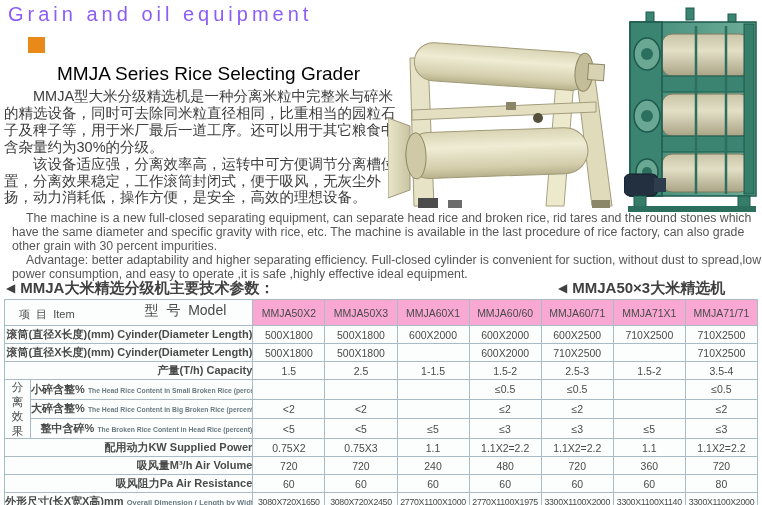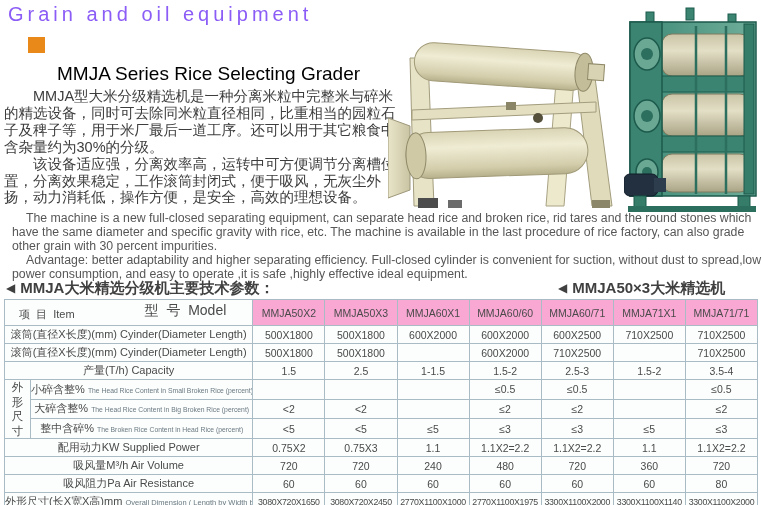--- a/index.html
+++ b/index.html
@@ -34,21 +34,21 @@
   table.specs {
     position:absolute; left:4px; top:299px; width:754px;
     border-collapse:collapse; table-layout:fixed;
   }
   table.specs td, table.specs th {
     border:1px solid #a9bcc6; color:#4a4a4a; background:#fcfdfd;
     overflow:hidden; white-space:nowrap; padding:0;
   }
   table.specs th { font-size:10.5px; font-weight:normal; height:25px; background:#f9a8d4; }
   td.val { font-size:10.5px; text-align:center; height:17px; }
-  td.lbl { text-align:center; padding-left:5px; font-size:11px; }
+  td.lbl { text-align:right; padding-left:5px; font-size:11px;font-weight:bold; }
   td.lbl .en { font-size:11px; }
   tr.small-en td.lbl .en { font-size:6.8px; color:#6a7a82; }
   tr.dims td.lbl .en { font-size:7.5px; color:#6a7a82; }
   tr.dims td.val { font-size:8.8px; letter-spacing:-0.3px; }
   td.corner { position:relative; background:#f3f6f7;
     background-image:linear-gradient(to bottom right,
       transparent calc(50% - 0.7px), #a9bcc6 calc(50% - 0.7px),
       #a9bcc6 calc(50% + 0.7px), transparent calc(50% + 0.7px));
   }
   .corner-model { position:absolute; top:2px; right:26px; font-size:14px; white-space:pre; }
@@ -226,21 +226,21 @@
       <td class="lbl" colspan="2"><span class="cn">产量(T/h)</span> <span class="en">Capacity</span></td>
       <td class="val">1.5</td>
       <td class="val">2.5</td>
       <td class="val">1-1.5</td>
       <td class="val">1.5-2</td>
       <td class="val">2.5-3</td>
       <td class="val">1.5-2</td>
       <td class="val">3.5-4</td>
     </tr>
     <tr class="small-en">
-      <td class="glabel" rowspan="3"><span>外形尺寸</span></td>
+      <td class="glabel" rowspan="3"><span>分离效果</span></td>
       <td class="lbl"><span class="cn">小碎含整%</span> <span class="en">The Head Rice Content in Small Broken Rice (percent)</span></td>
       <td class="val"></td>
       <td class="val"></td>
       <td class="val"></td>
       <td class="val">≤0.5</td>
       <td class="val">≤0.5</td>
       <td class="val"></td>
       <td class="val">≤0.5</td>
     </tr>
     <tr class="small-en">

